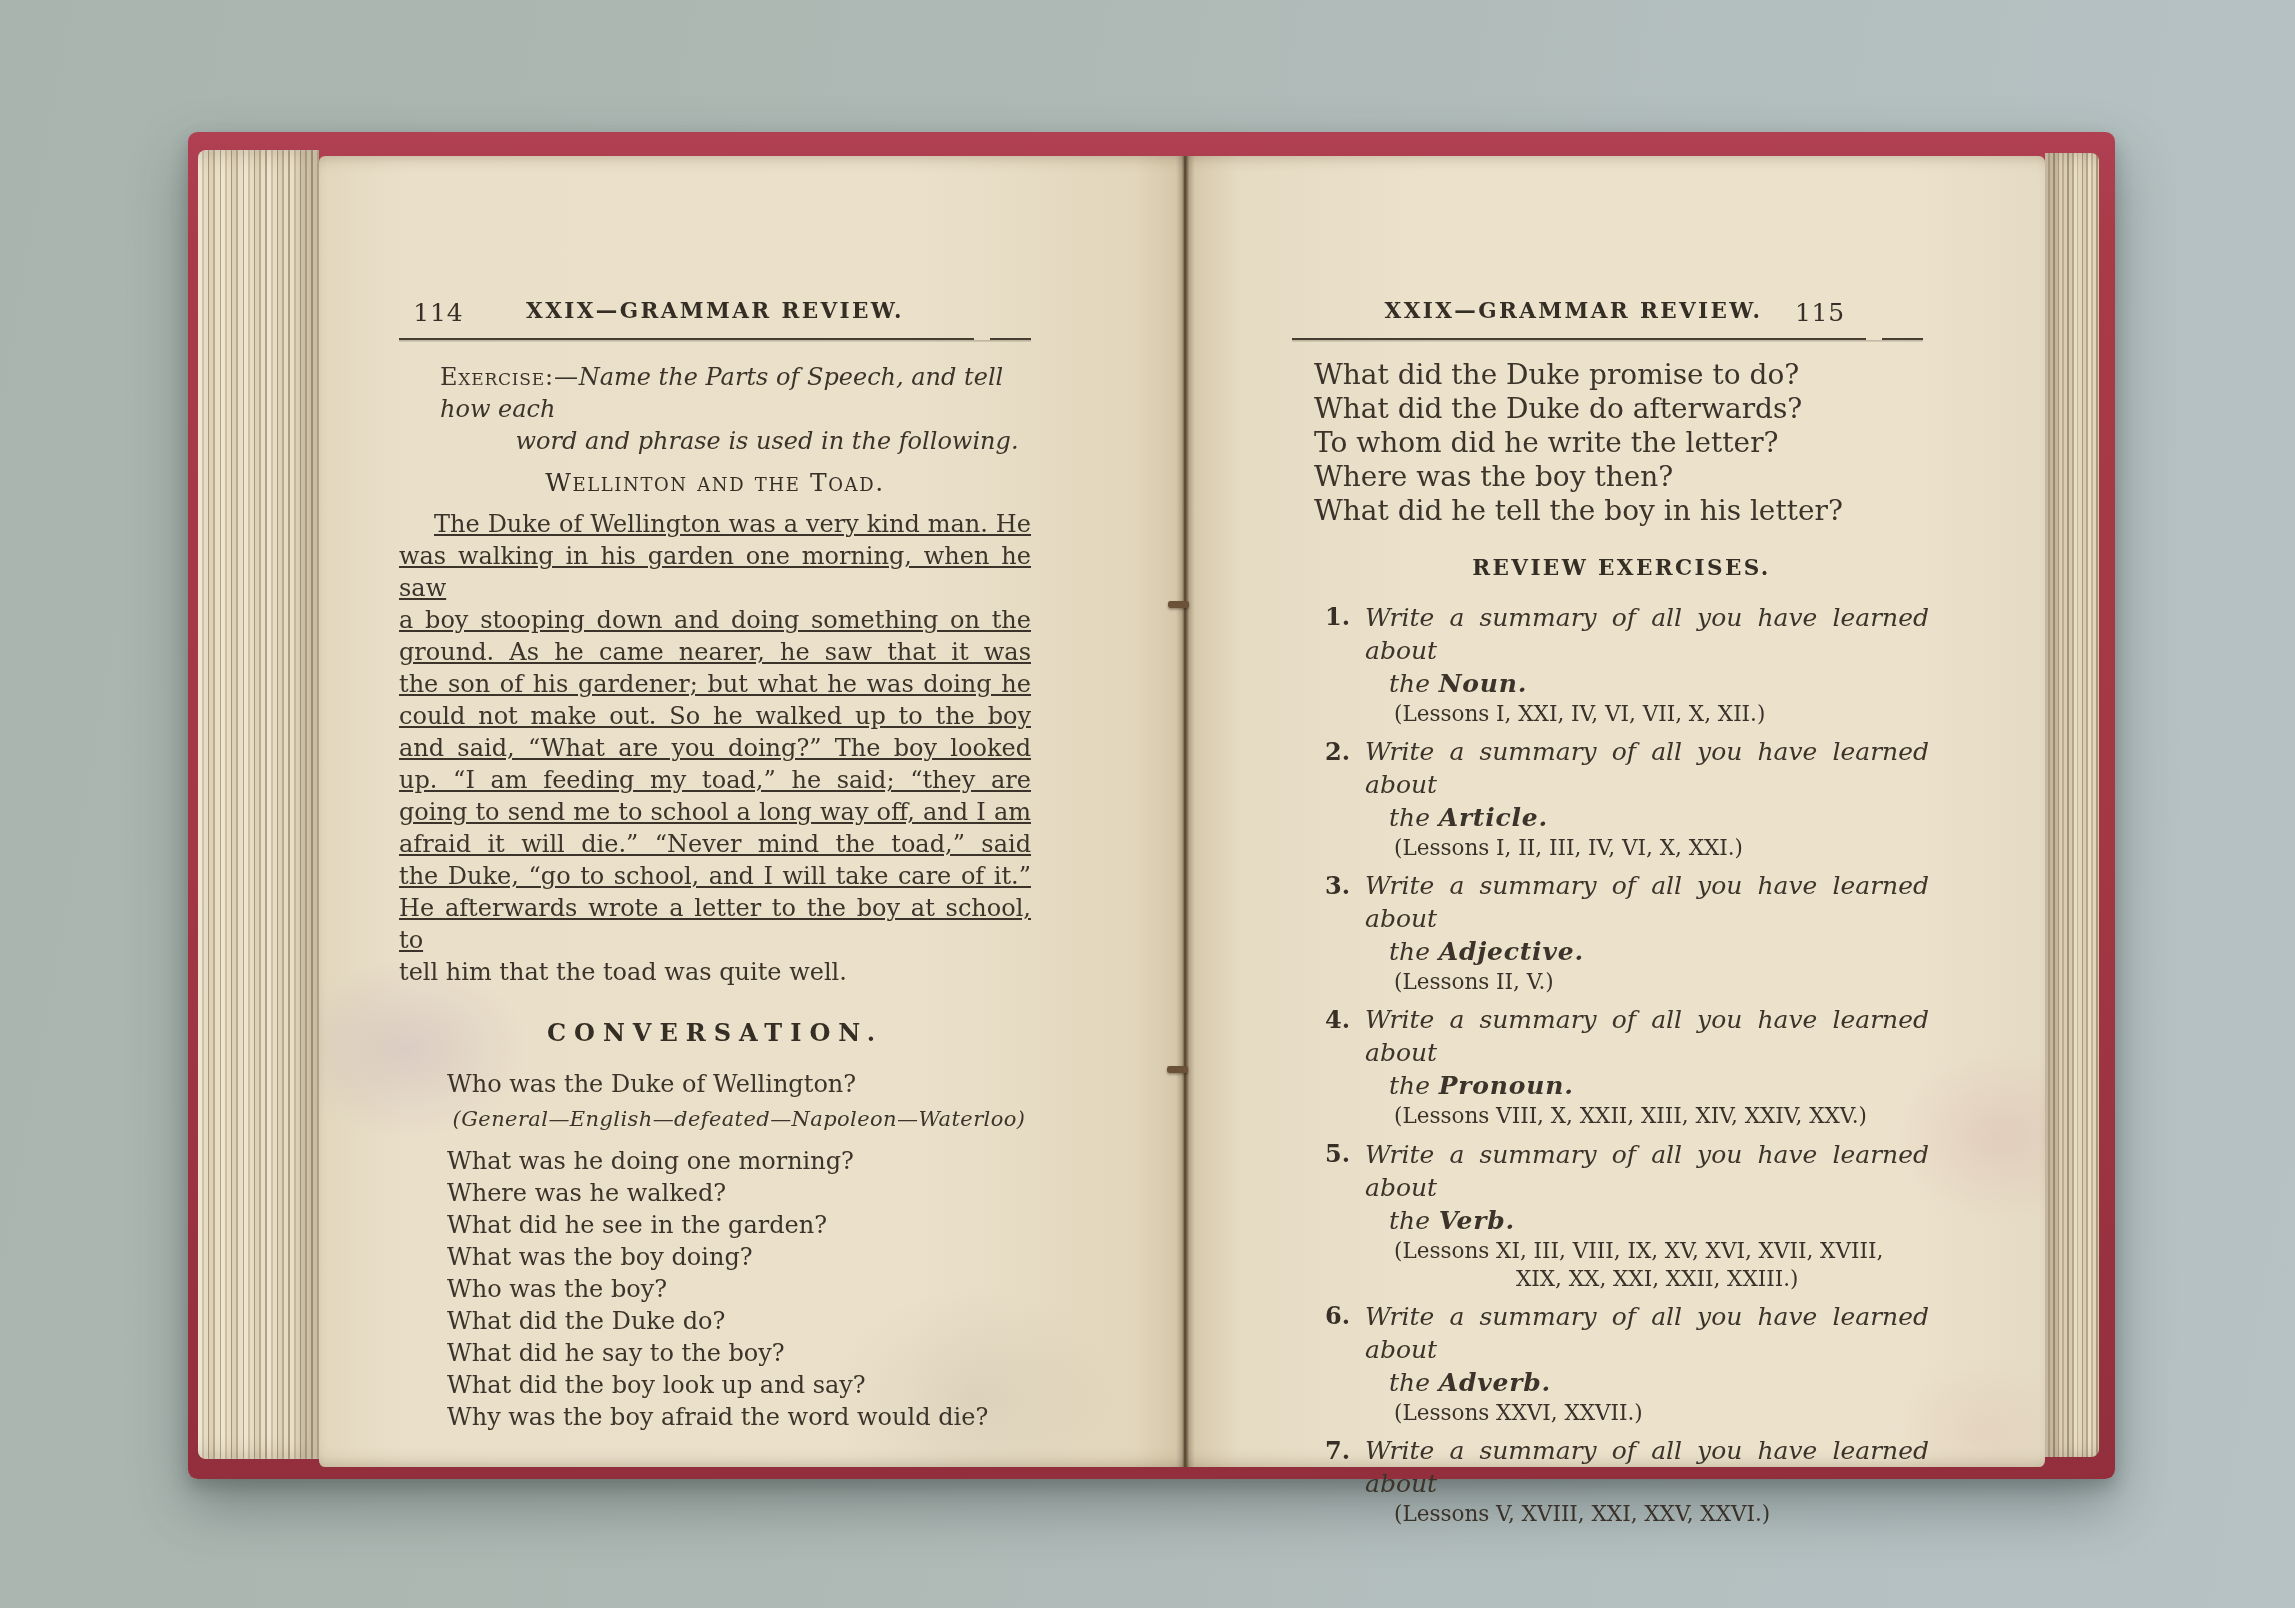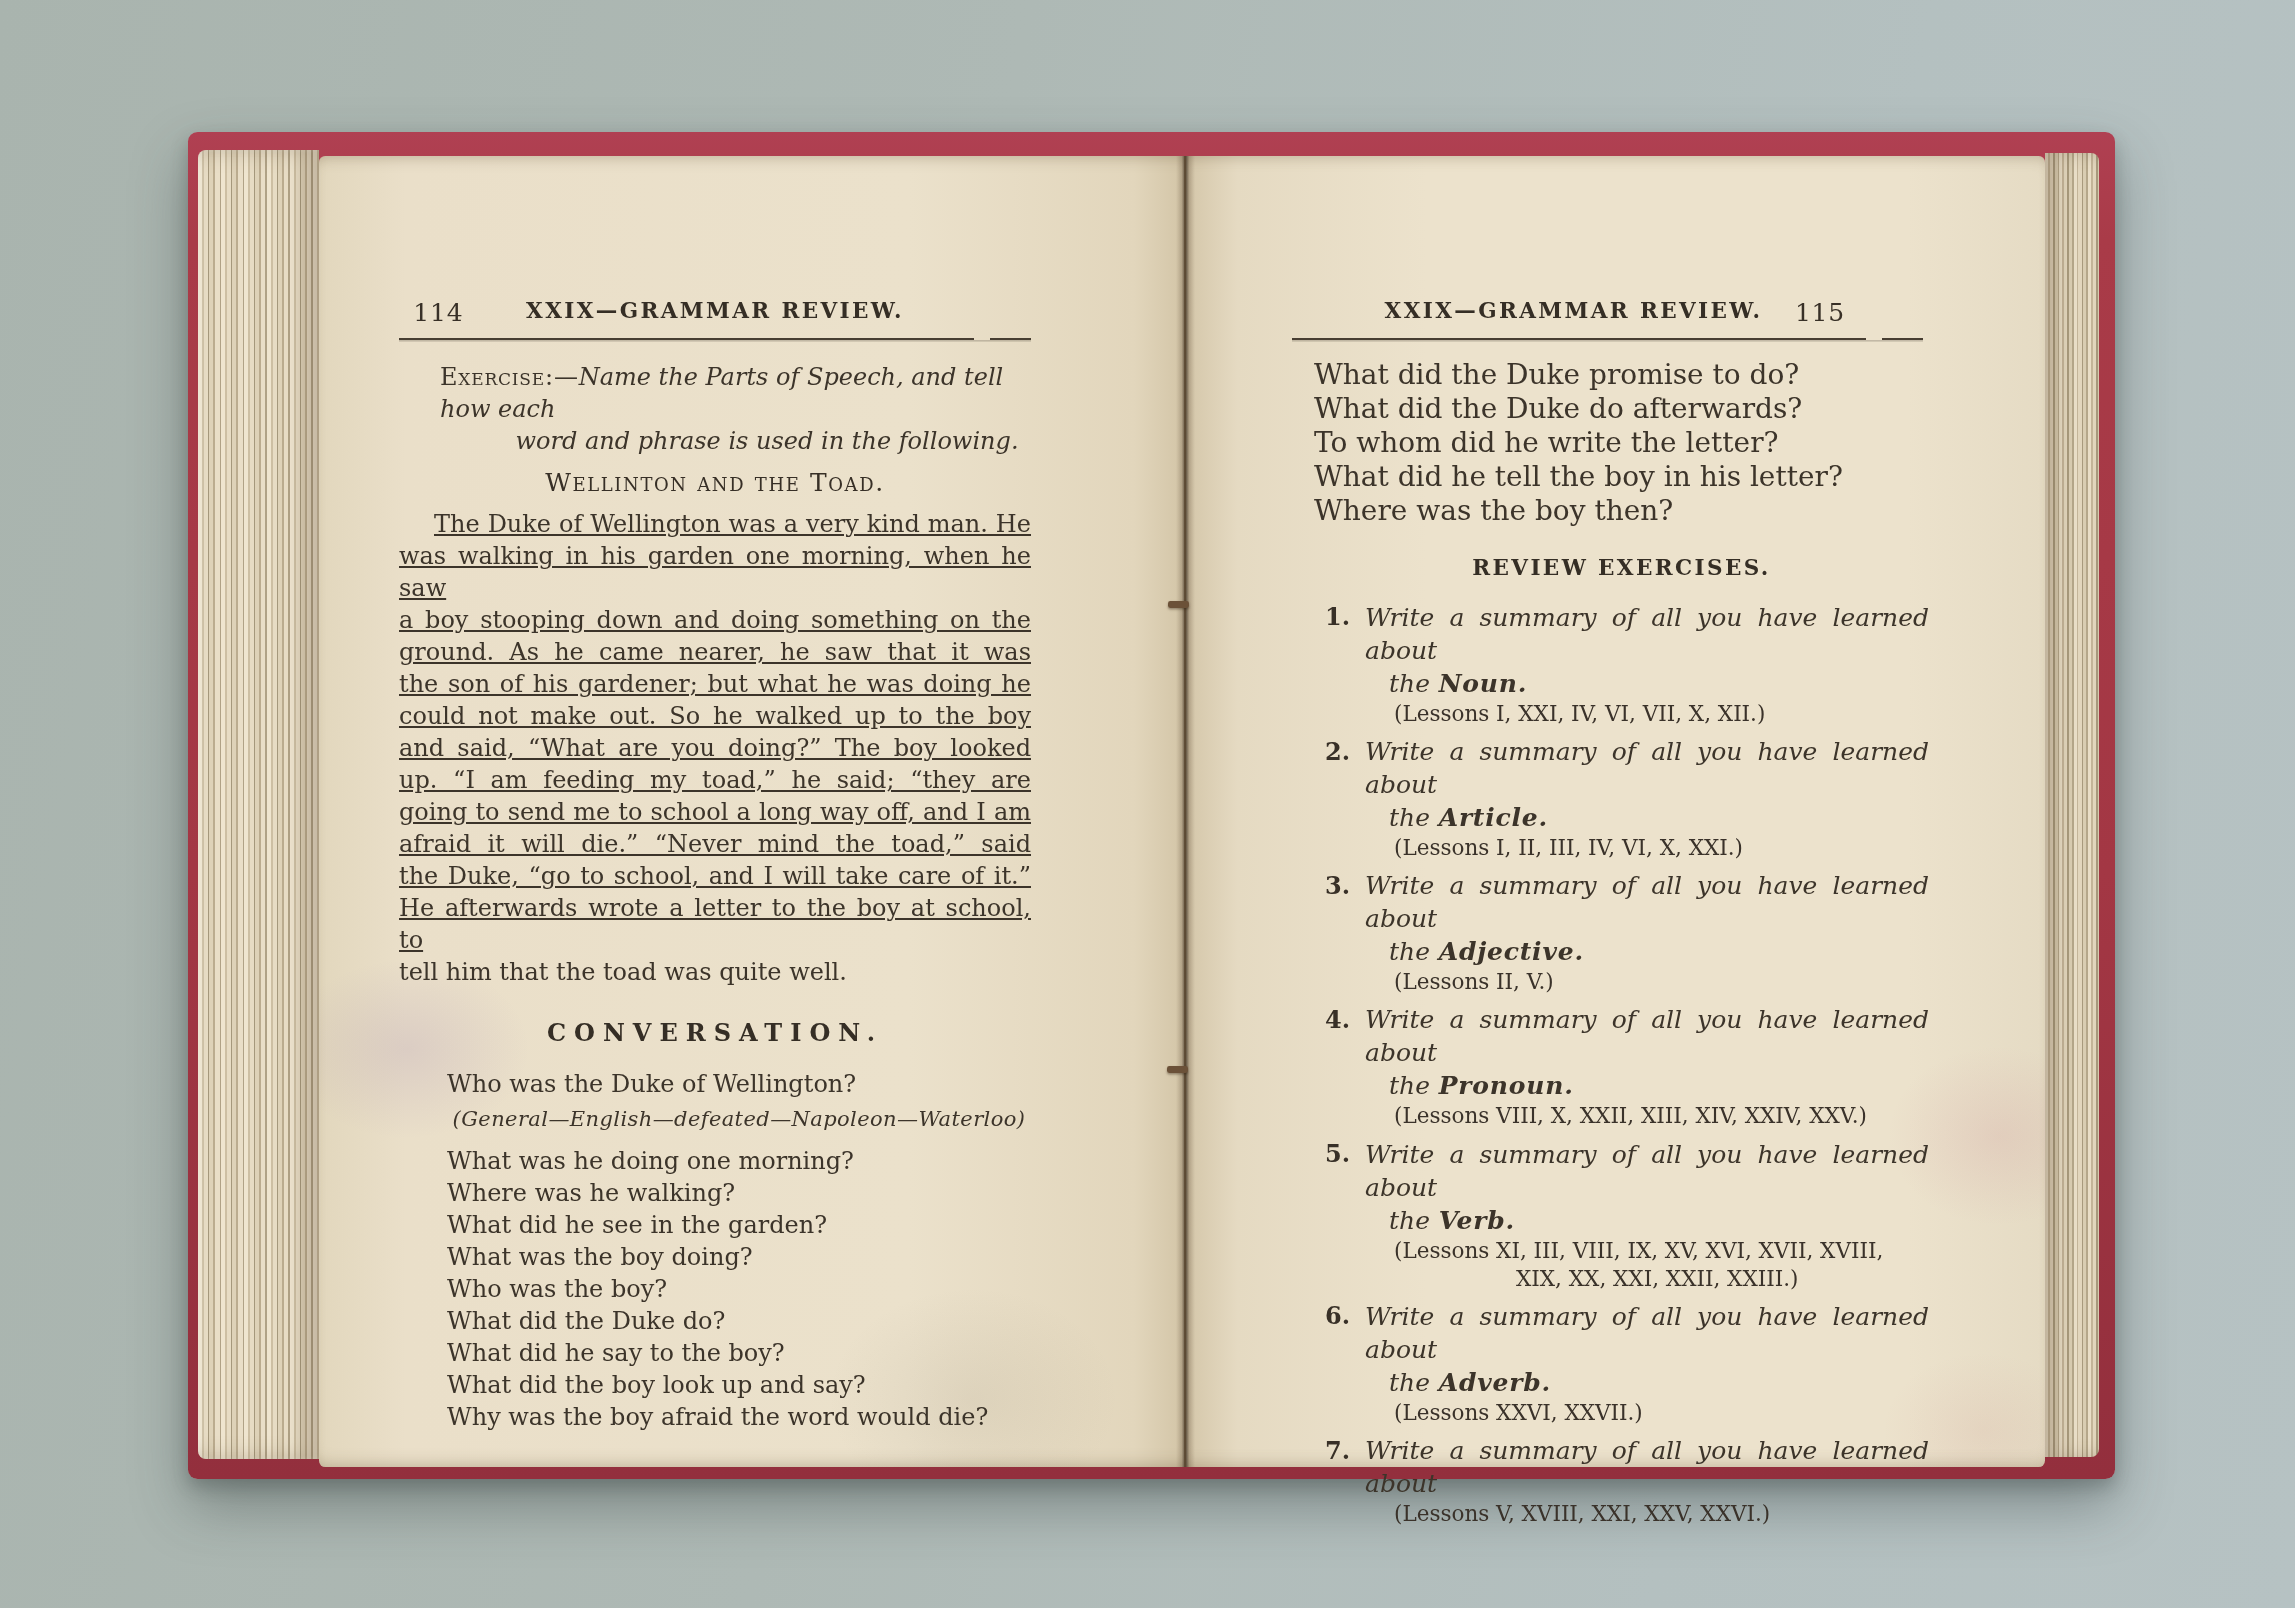--- a/index.html
+++ b/index.html
@@ -151,21 +151,21 @@
           <div>tell him that the toad was quite well.</div>
         </div>
 
         <div class="conv-head">CONVERSATION.</div>
 
         <div class="q1">Who was the Duke of Wellington?</div>
         <div class="hint it">(General—English—defeated—Napoleon—Waterloo)</div>
 
         <div class="qlist">
           <div>What was he doing one morning?</div>
-          <div>Where was he walking?</div>
+          <div>Where was he walked?</div>
           <div>What did he see in the garden?</div>
           <div>What was the boy doing?</div>
           <div>Who was the boy?</div>
           <div>What did the Duke do?</div>
           <div>What did he say to the boy?</div>
           <div>What did the boy look up and say?</div>
           <div>Why was the boy afraid the word would die?</div>
         </div>
       </div>
     </div>
@@ -177,22 +177,22 @@
         <div class="header-row">
           <div class="runhead">XXIX—GRAMMAR REVIEW.</div>
           <span class="pagenum pr">115</span>
         </div>
         <div class="rule rule-r"></div>
 
         <div class="rq">
           <div>What did the Duke promise to do?</div>
           <div>What did the Duke do afterwards?</div>
           <div>To whom did he write the letter?</div>
+          <div>Where was the boy then?</div>
           <div>What did he tell the boy in his letter?</div>
-          <div>Where was the boy then?</div>
         </div>
 
         <div class="rev-head">REVIEW EXERCISES.</div>
 
         <div class="rlist">
 
           <div class="ritem">
             <span class="rnum">1.</span>
             <div class="rline1">Write a summary of all you have learned about</div>
             <div class="rline2"><span class="it">the</span><span class="term">Noun.</span></div>

